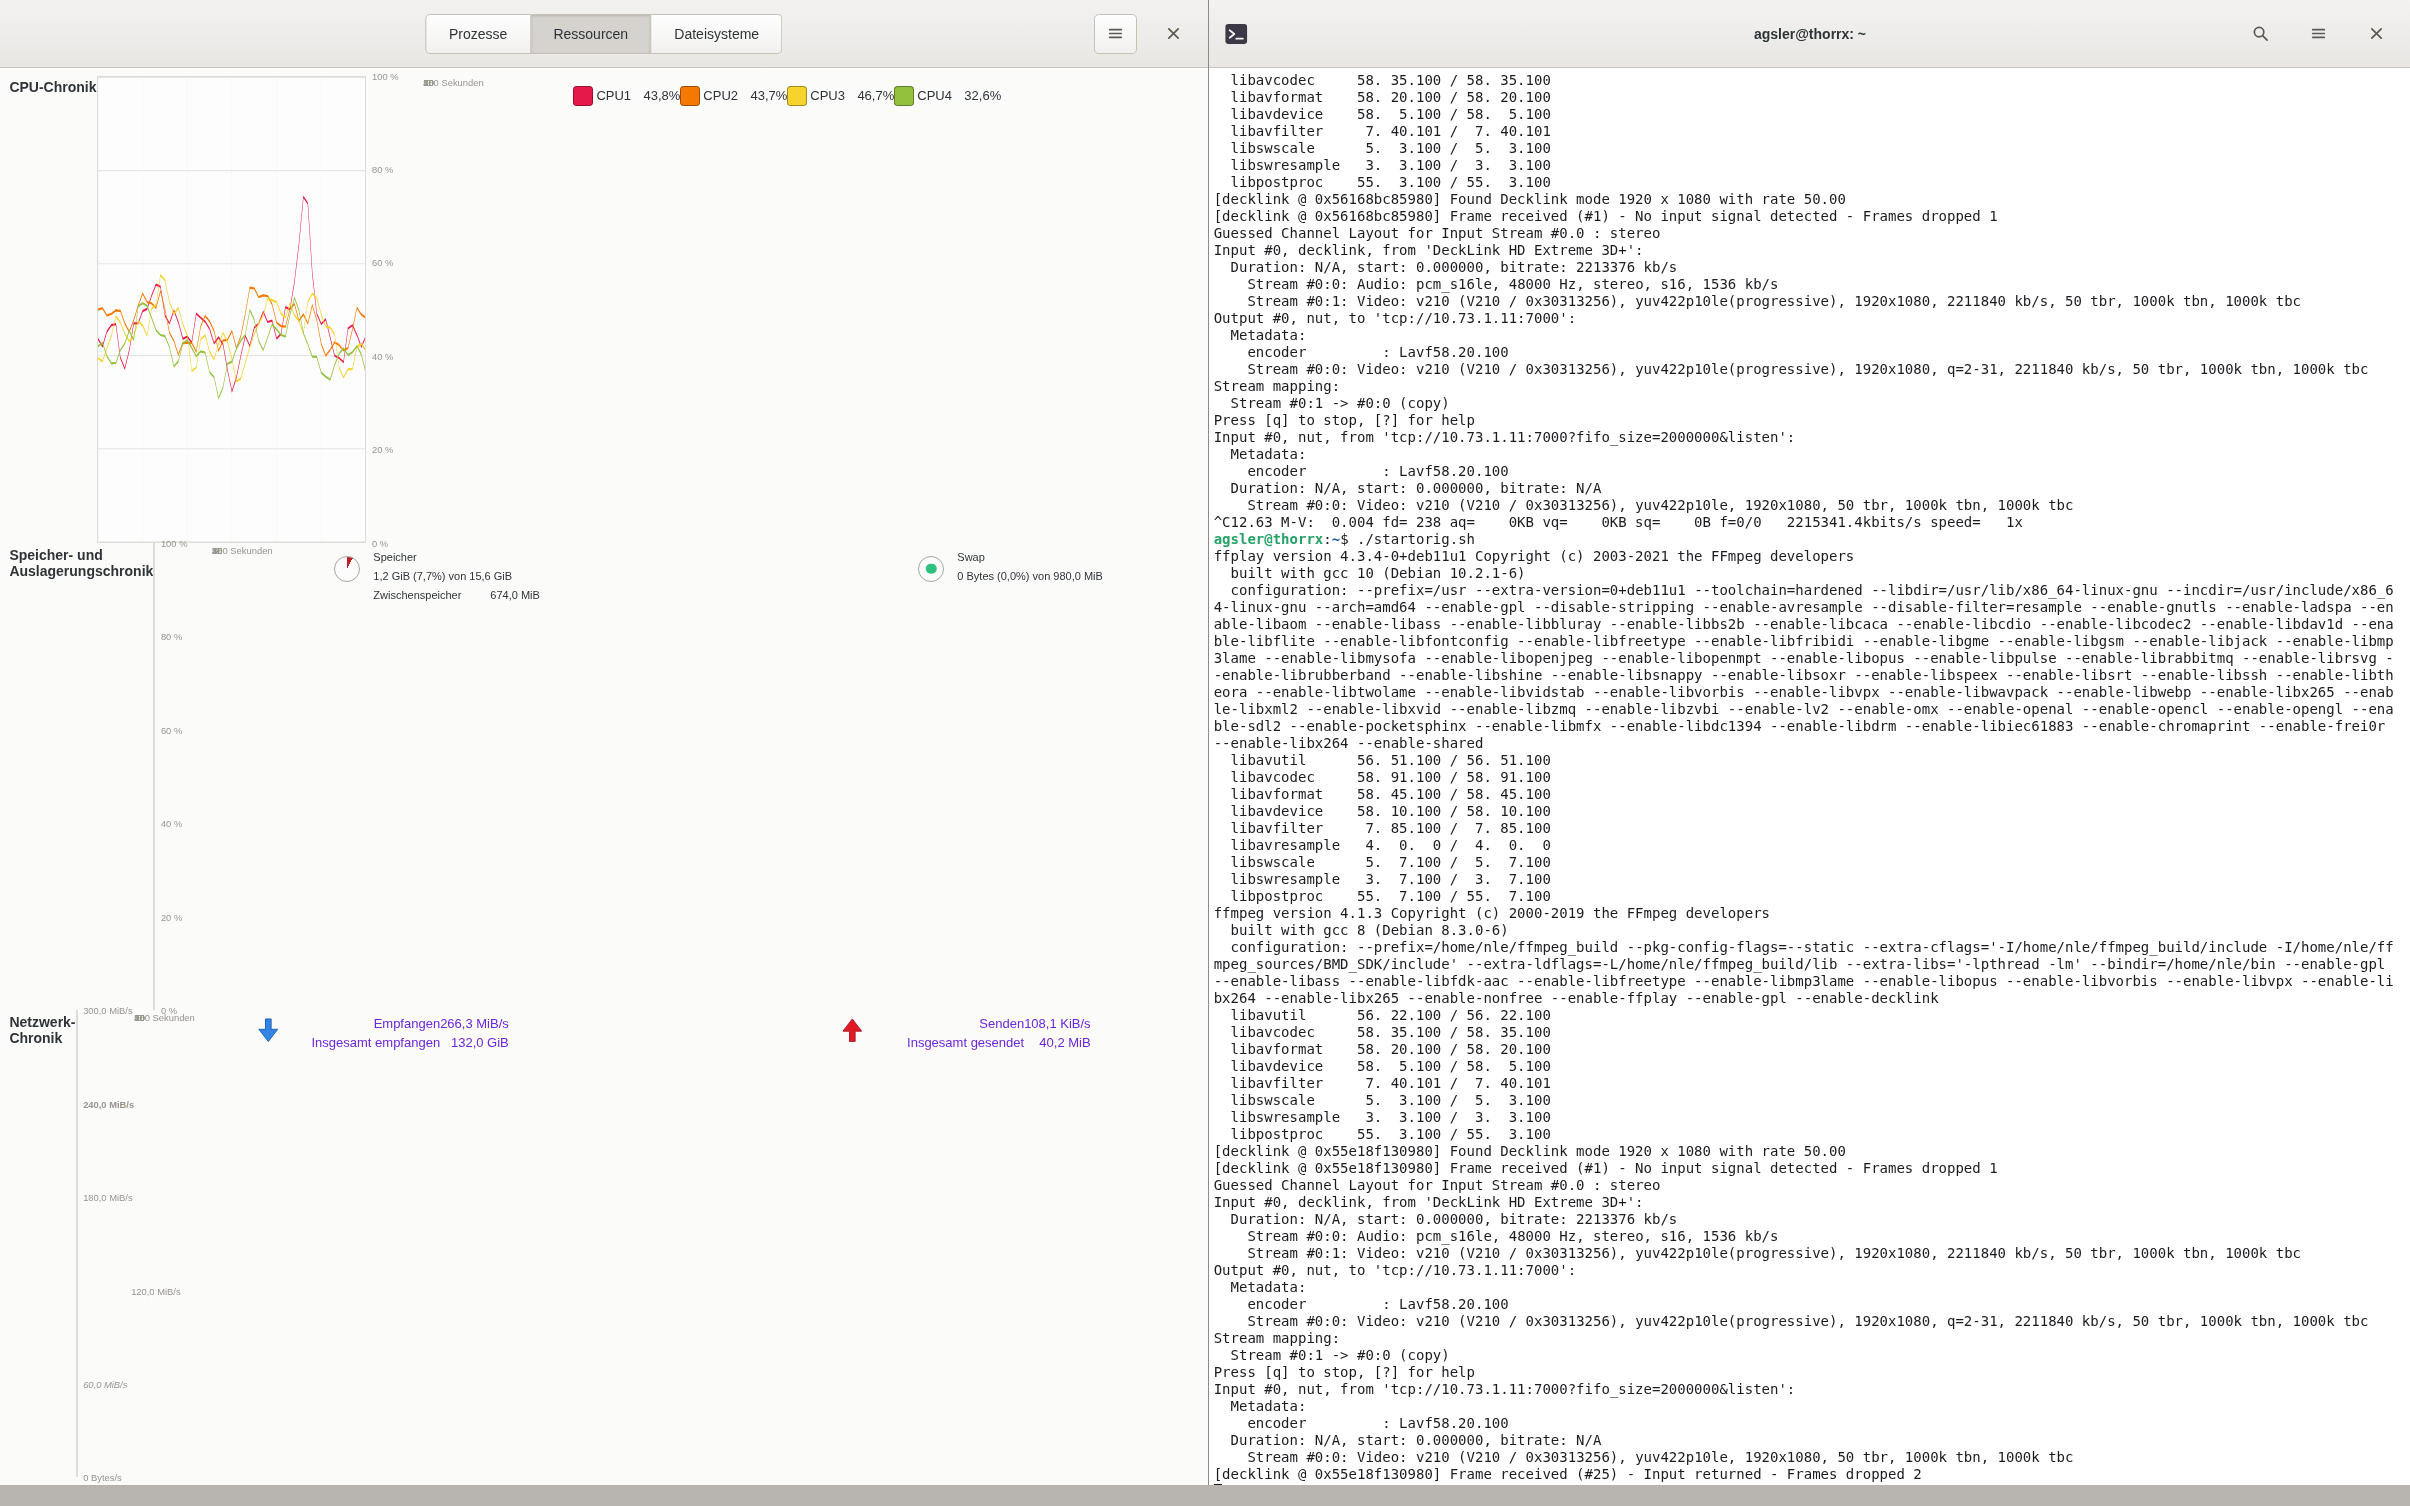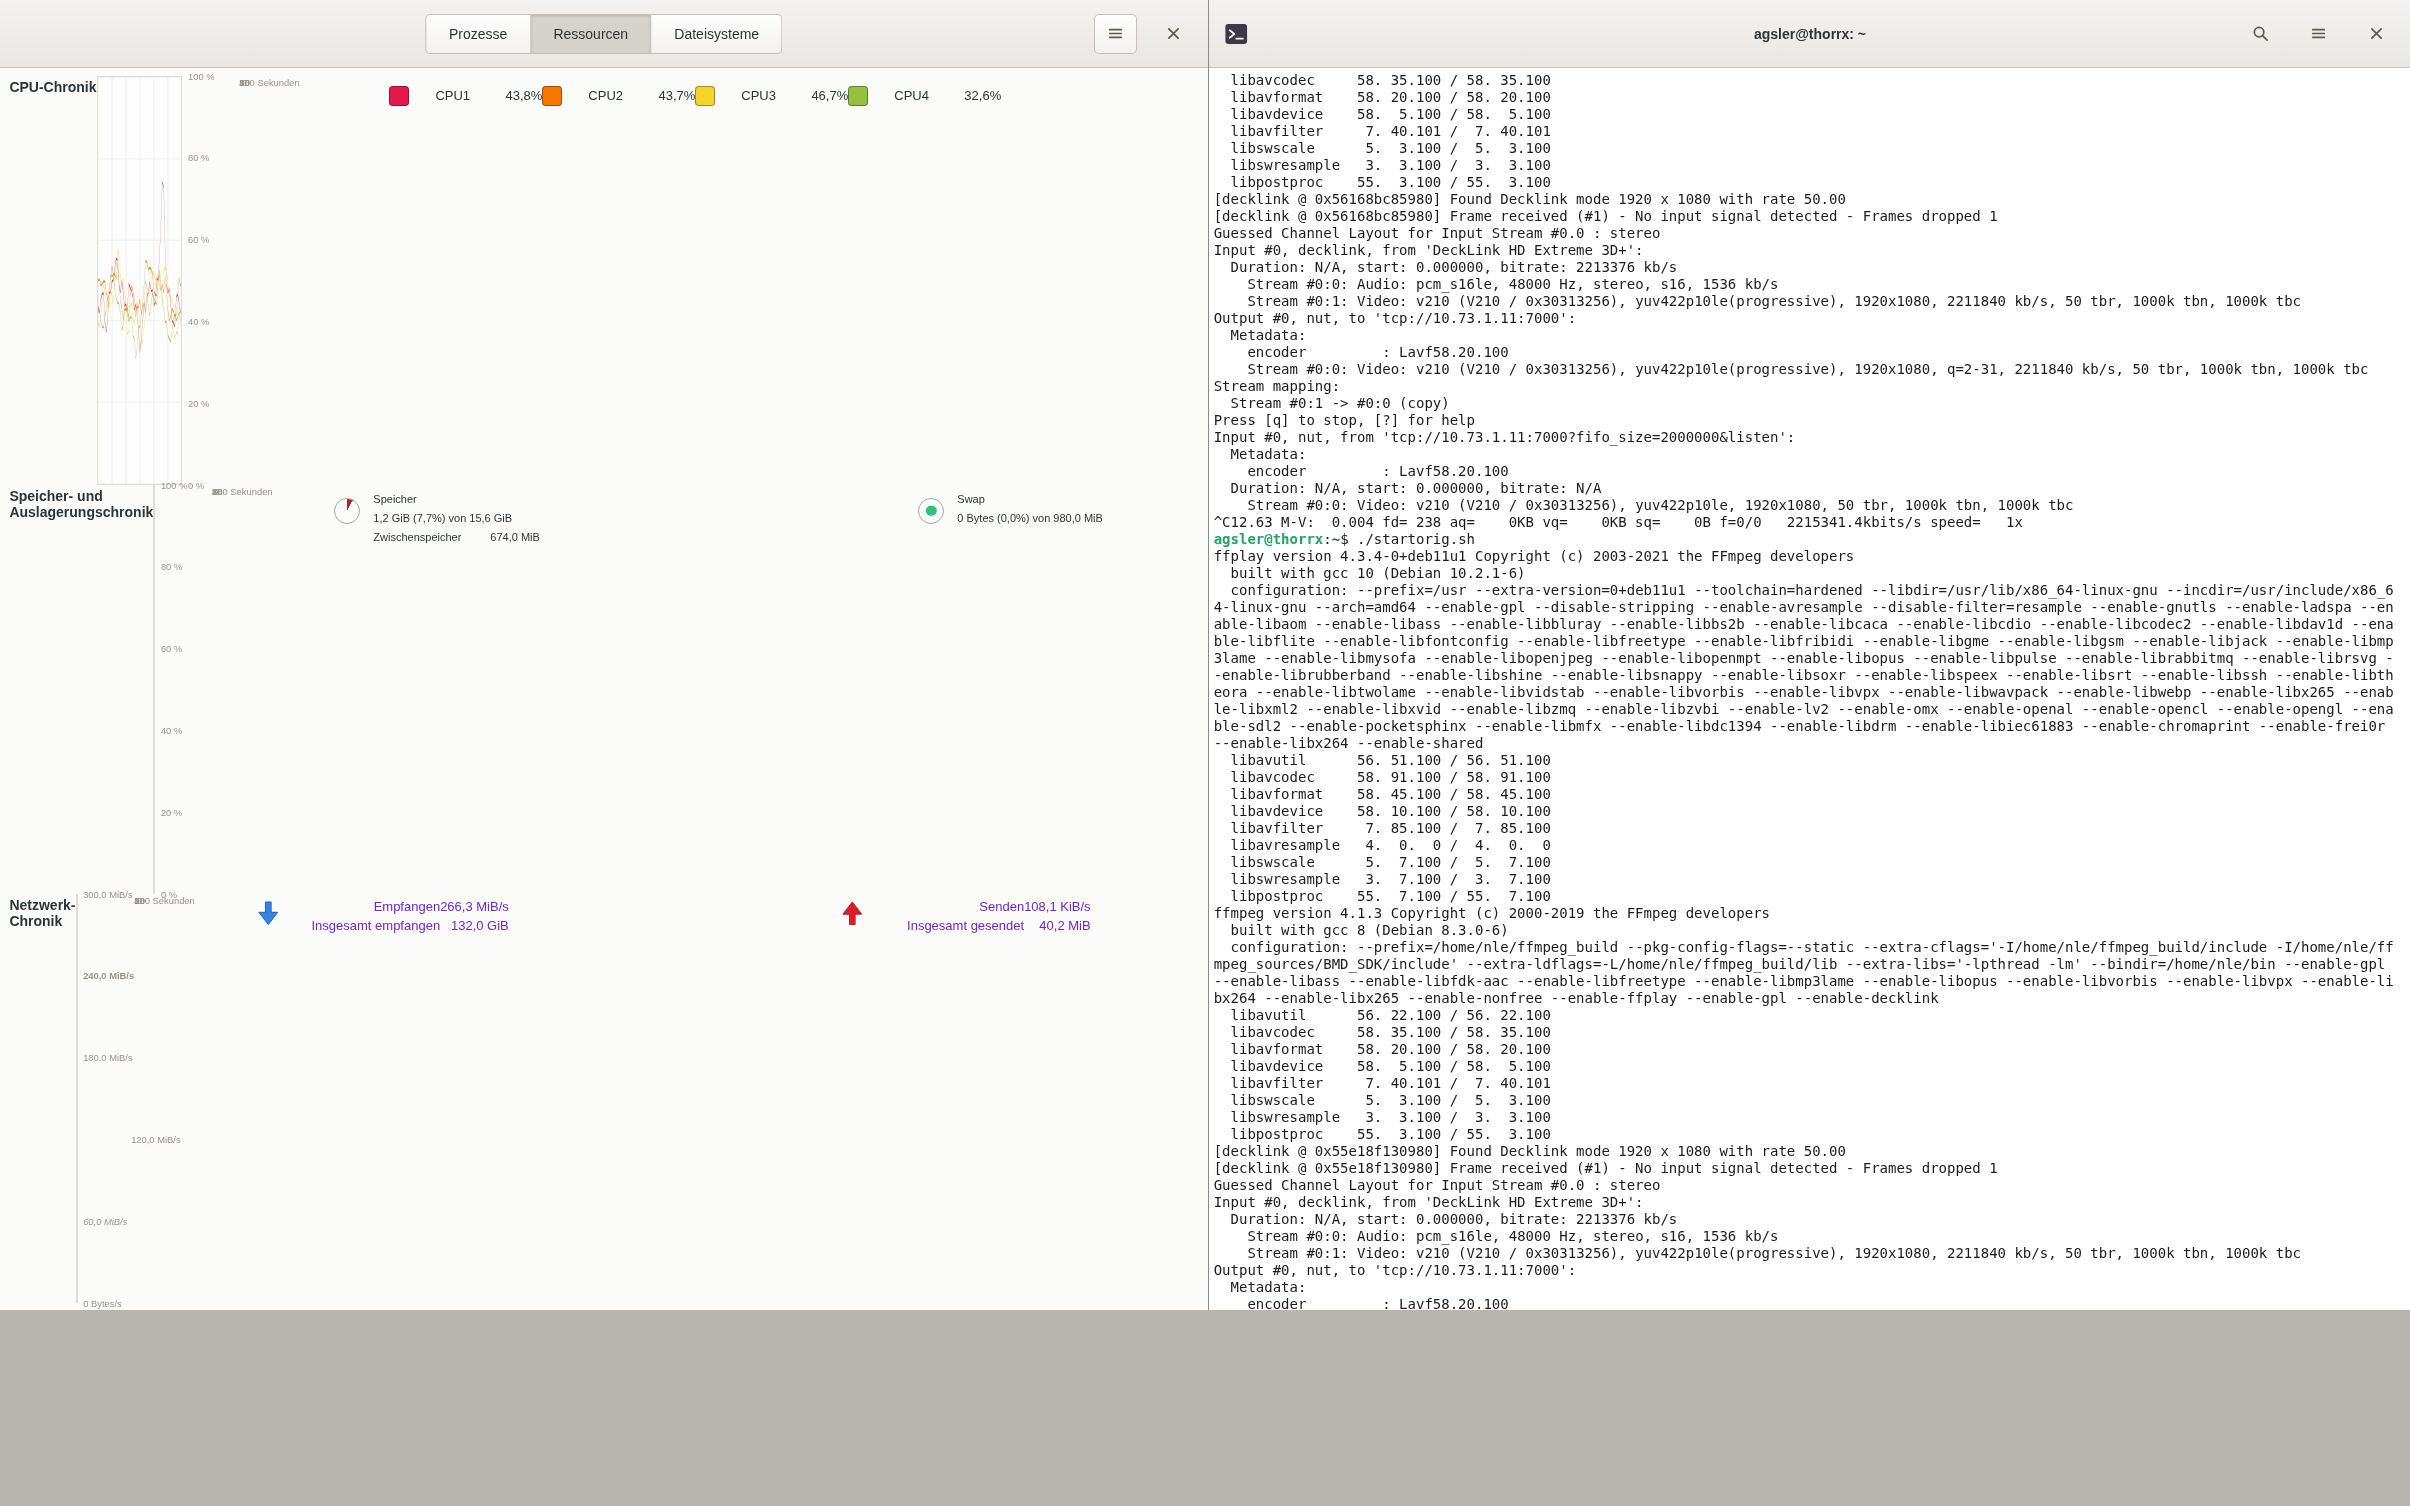--- a/index.html
+++ b/index.html
@@ -1,19 +1,19 @@
 <!DOCTYPE html>
 <html style="font-size:15px"><head>
 <meta charset="utf-8">
 <style>
   *{box-sizing:border-box;margin:0;padding:0}
   html,body{width:2411px;height:1507px;overflow:hidden}
   body{font-family:"Liberation Sans","DejaVu Sans",sans-serif;}
   .desktop{display:flex;width:2411px;height:1507px;background:#b8b5b0;}
-  .window{height:1310px;display:flex;flex-direction:column;overflow:hidden}
+  .window{height:1485px;display:flex;flex-direction:column;overflow:hidden}
   .monitor{width:1208px;background:#fbfbfa;}
   .terminal{flex:1;background:#ffffff;border-left:0.9px solid #8e8a85;display:flex;flex-direction:column;}
   .headerbar{height:68px;flex:0 0 68px;background:linear-gradient(#f3f2f0,#e9e7e4);border-bottom:0.9px solid #c9c4bd;display:flex;align-items:center;position:relative;}
   .tab-group{position:absolute;left:50%;top:50%;transform:translate(-50%,-50%);display:flex;}
   .tab{font-size:14px;color:#2e3436;padding:0 22.6px;height:40px;background:linear-gradient(#fefefe,#f2f1ef);border:0.9px solid #c6c0b9;cursor:default;font-family:inherit;}
   .tab + .tab{border-left:none;}
   .tab:first-child{border-radius:4.7px 0 0 4.7px;}
   .tab:last-child{border-radius:0 4.7px 4.7px 0;}
   .tab.active{background:#d6d2cd;box-shadow:inset 0 0.9px 2.8px rgba(0,0,0,.14);}
   .hb-right{margin-left:auto;display:flex;align-items:center;gap:15px;padding-right:13px;}
@@ -28,21 +28,21 @@
   .sec-title{font-size:14px;font-weight:bold;color:#2e3436;padding:3.8px 0 7.5px 0;}
   .chart-row{flex:1;display:flex;min-height:0;}
   .plot{flex:1;position:relative;background:#fdfdfd;border:0.9px solid #dedcd9;}
   .plot svg{position:absolute;inset:0;width:100%;height:100%;}
   .ycol{width:62px;position:relative;font-size:9.4px;color:#98948e;}
   .ycol span{position:absolute;left:5.6px;transform:translateY(-50%);white-space:nowrap;}
   .xrow{height:15px;position:relative;font-size:9.4px;color:#98948e;margin-right:62px;}
   .xrow span{position:absolute;top:1.9px;transform:translateX(-50%);white-space:nowrap;}
   .xrow span.first{transform:none;}
   .cpu-legend{height:40px;display:flex;align-items:center;justify-content:space-between;padding:0 141px 0 83px;margin-right:62px;}
-  .cl-item{display:flex;align-items:center;gap:26px;font-size:13px;color:#2e3436;}
+  .cl-item{display:flex;align-items:center;gap:3px;font-size:13px;color:#2e3436;}
   .cl-value{margin-left:9.4px;}
   .swatch{width:20px;height:20px;border-radius:3.8px;border:0.9px solid rgba(0,0,0,.35);display:inline-block;}
   .mem-legend{height:68px;display:flex;align-items:flex-start;padding:5.6px 0 0 55px;}
   .mem-item{display:flex;gap:13px;width:584px;}
   .pie{width:26px;height:26px;border-radius:50%;border:1.9px solid #a9a5a0;margin-top:7.5px;flex:0 0 26px;position:relative;background:#fcfcfc;}
   .pie .dot{position:absolute;left:50%;top:50%;transform:translate(-50%,-50%);width:10.4px;height:10.4px;border-radius:50%;}
   .mem-text{font-size:11px;color:#2e3436;line-height:19px;}
   .cache-row span:first-child{display:inline-block;width:117px;}
   .net-legend{height:53px;display:flex;align-items:flex-start;padding:3.8px 0 0 55px;}
   .net-item{display:flex;gap:13px;width:584px;}

